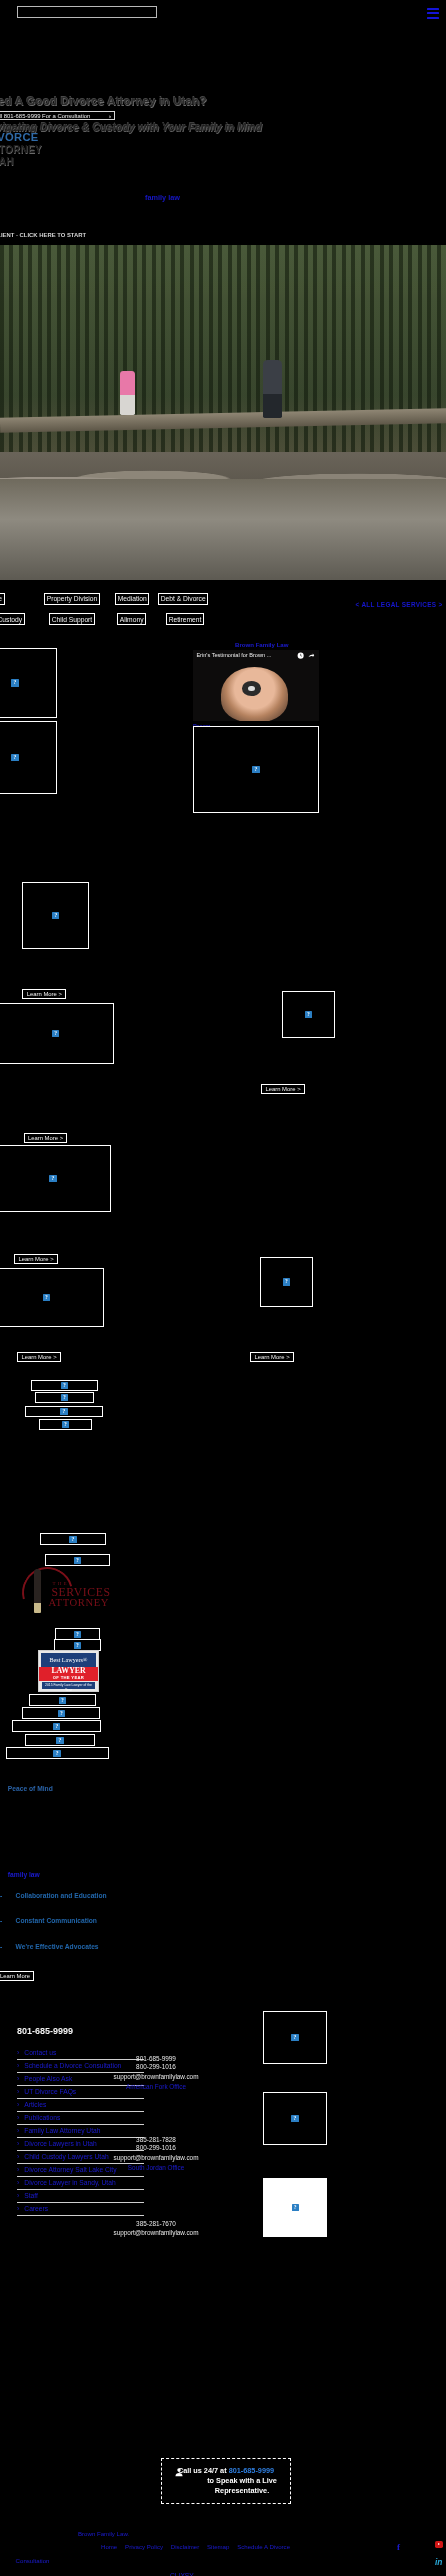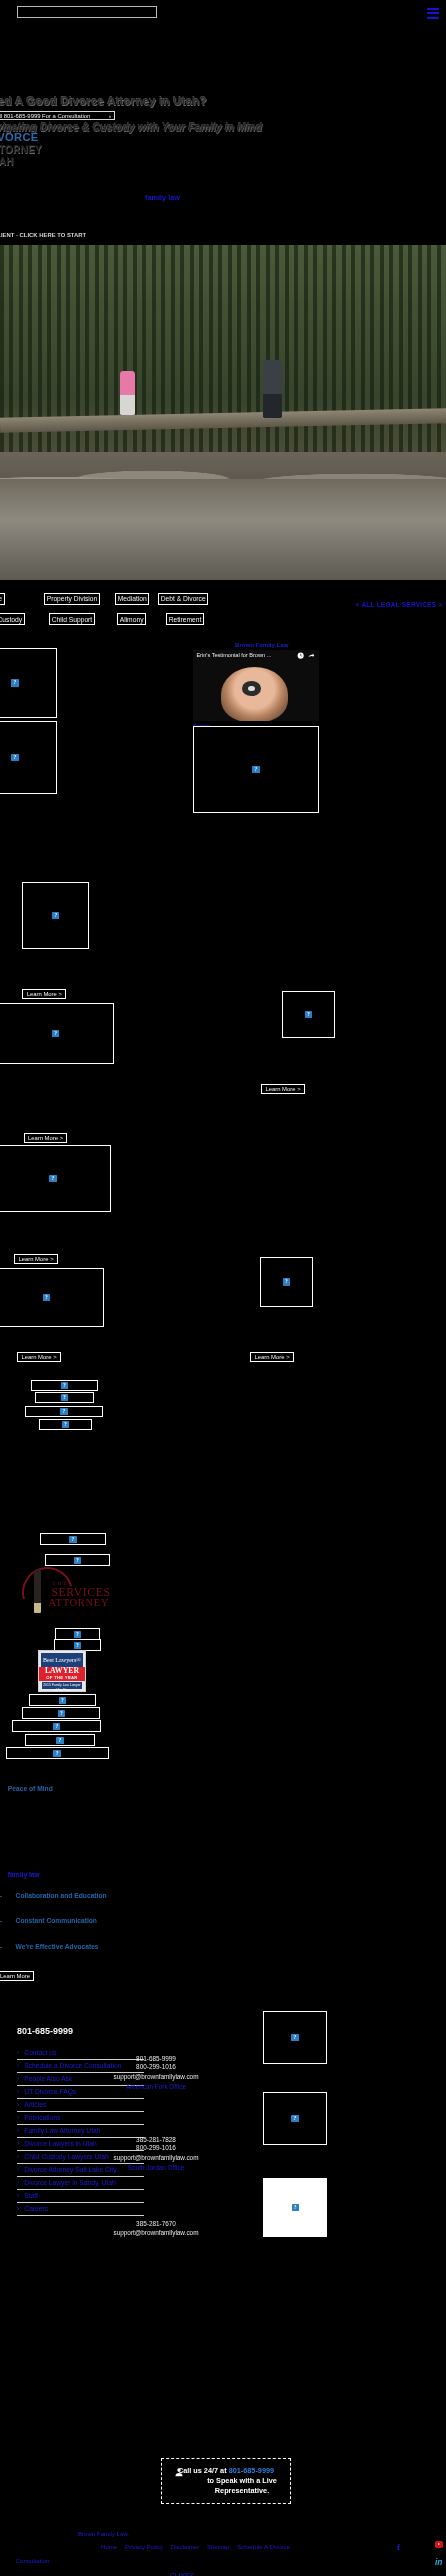--- a/index.html
+++ b/index.html
@@ -185,21 +185,21 @@
     border-radius: 3.9px 3.9px 1.1px 1.1px;
   }
   #nat-adv .t-the { position:absolute; left:48px; top:20px; color:#7a0f18;
      font-family:"Liberation Serif",serif; font-size:5px; letter-spacing:2.2px; }
   #nat-adv .t-nat { position:absolute; left:47px; top:24.6px; color:#7a0f18;
      font-family:"Liberation Serif",serif; font-size:11.7px; letter-spacing:0.6px; }
   #nat-adv .t-adv { position:absolute; left:44px; top:36px; color:#7a0f18;
      font-family:"Liberation Serif",serif; font-size:10.6px; letter-spacing:0.6px; }
 
   #best-lawyers {
-    left: 38px; top: 1650px; width: 48px; height: 42px; background: #e9e9e9;
+    left: 38px; top: 1650px; width: 61px; height: 42px; background: #e9e9e9;
     border: 0.6px solid #cfcfcf;
   }
   #best-lawyers .bl-top {
     position:absolute; left:2.2px; top:2.2px; right:2.2px; height:13.4px; background:#1d3f7a;
     color:#fff; font-family:"Liberation Serif",serif; font-size:6.1px;
     display:flex; align-items:center; justify-content:center;
   }
   #best-lawyers .bl-red {
     position:absolute; left:0; top:15.6px; right:0; height:14.5px; background:#e0202a;
     color:#fff; text-align:center;

